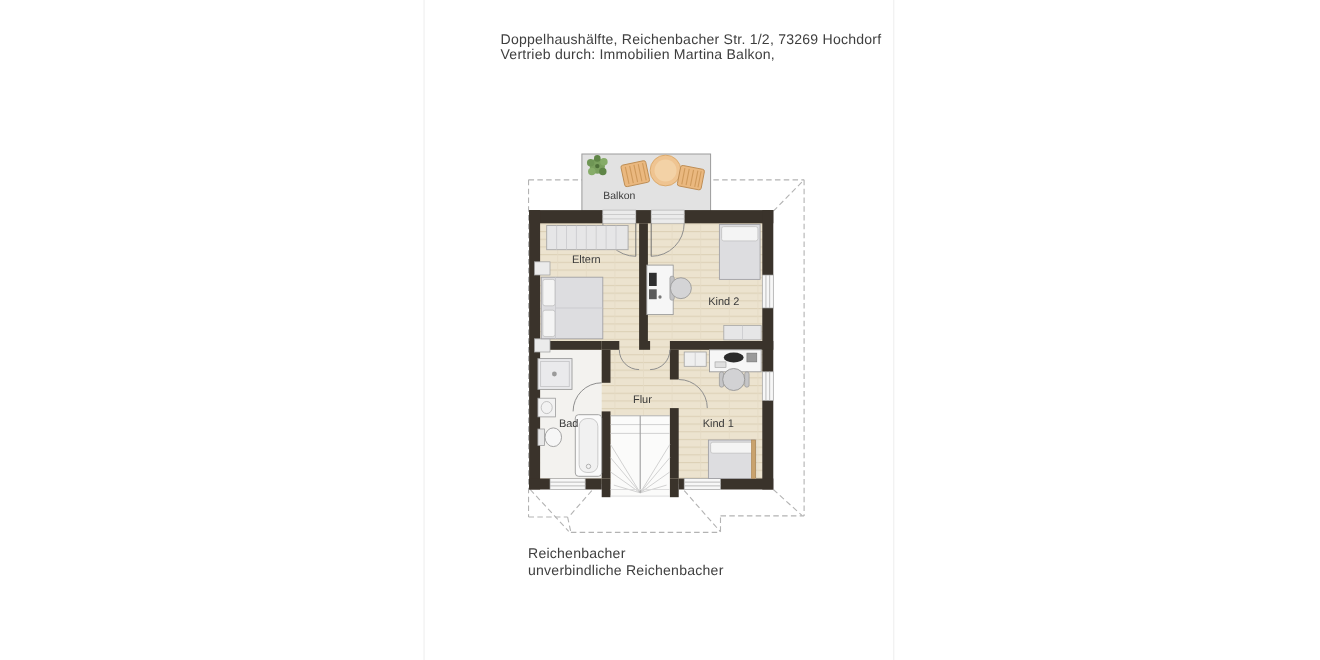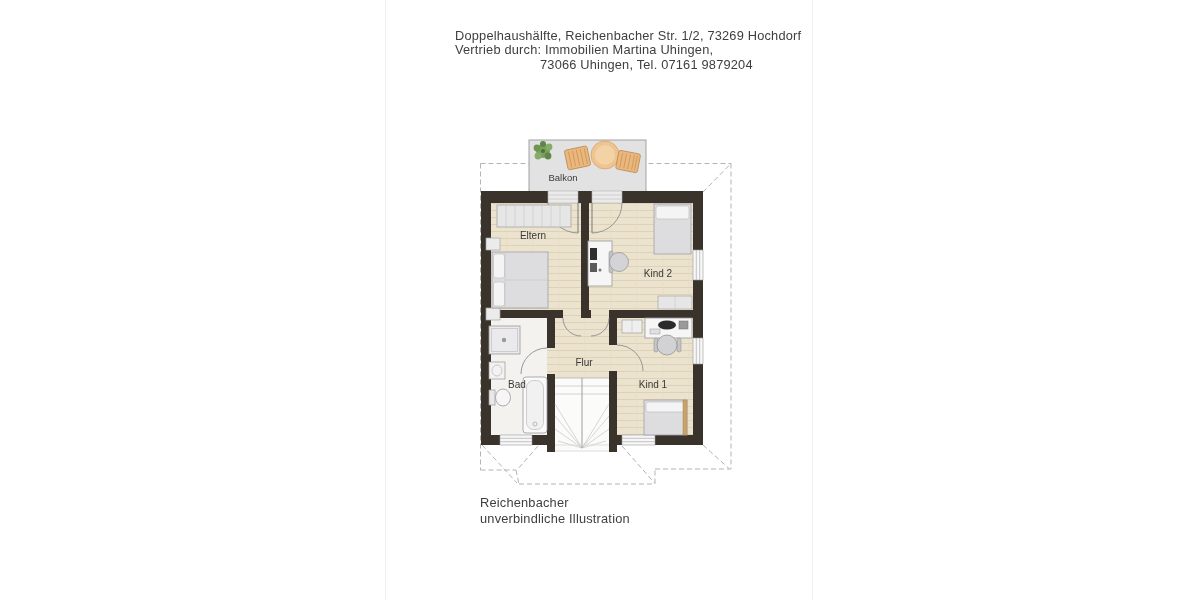--- a/index.html
+++ b/index.html
@@ -25,22 +25,21 @@
 </head>
 <body>
 
 <div id="stage">
 
   <div class="page-edge" style="left:385px"></div>
   <div class="page-edge" style="left:812px"></div>
 
   <div id="header-block">
     <div>Doppelhaushälfte, Reichenbacher Str. 1/2, 73269 Hochdorf</div>
-    <div>Vertrieb durch: Immobilien Martina Uhingen,</div>
-    <div class="indent">73066 Uhingen, Tel. 07161 9879204</div>
+    <div>Vertrieb durch: Immobilien Martina Balkon,</div>
   </div>
 
   <svg width="1200" height="600" viewBox="0 0 1200 600">
     <defs>
       <pattern id="planks" patternUnits="userSpaceOnUse" width="26" height="7">
         <rect width="26" height="7" fill="#ece3cf"></rect>
         <path d="M0,0.5 H26" stroke="#ddd1b7" stroke-width="1"></path>
         <path d="M13,0 V7" stroke="#e4dac3" stroke-width="0.7"></path>
       </pattern>
     </defs>
@@ -237,16 +236,16 @@
     <text x="563" y="181" font-size="9.5" text-anchor="middle">Balkon</text>
     <text x="533" y="239" font-size="10" text-anchor="middle">Eltern</text>
     <text x="658" y="277" font-size="10" text-anchor="middle">Kind 2</text>
     <text x="517" y="388" font-size="10" text-anchor="middle">Bad</text>
     <text x="584" y="366" font-size="10" text-anchor="middle">Flur</text>
     <text x="653" y="388" font-size="10" text-anchor="middle">Kind 1</text>
   </svg>
 
   <div id="footer-block">
     <div>Reichenbacher</div>
-    <div>unverbindliche Illustration</div>
+    <div>unverbindliche Reichenbacher</div>
   </div>
 
 </div>
 
 </body></html>

